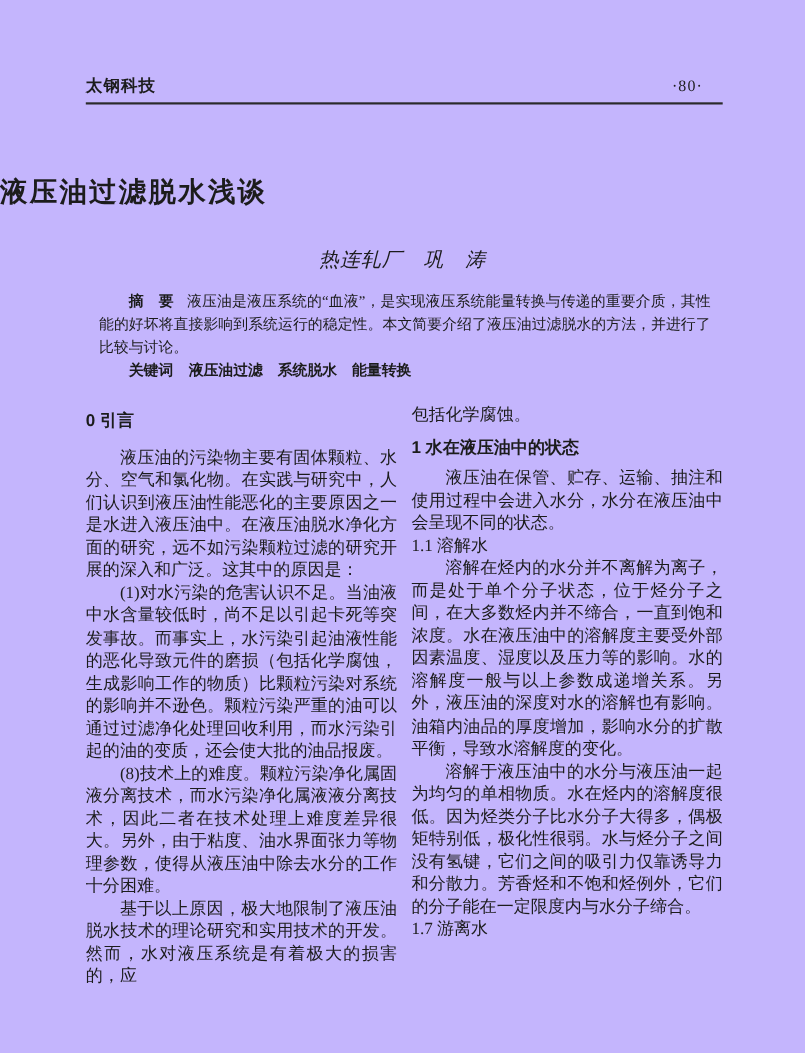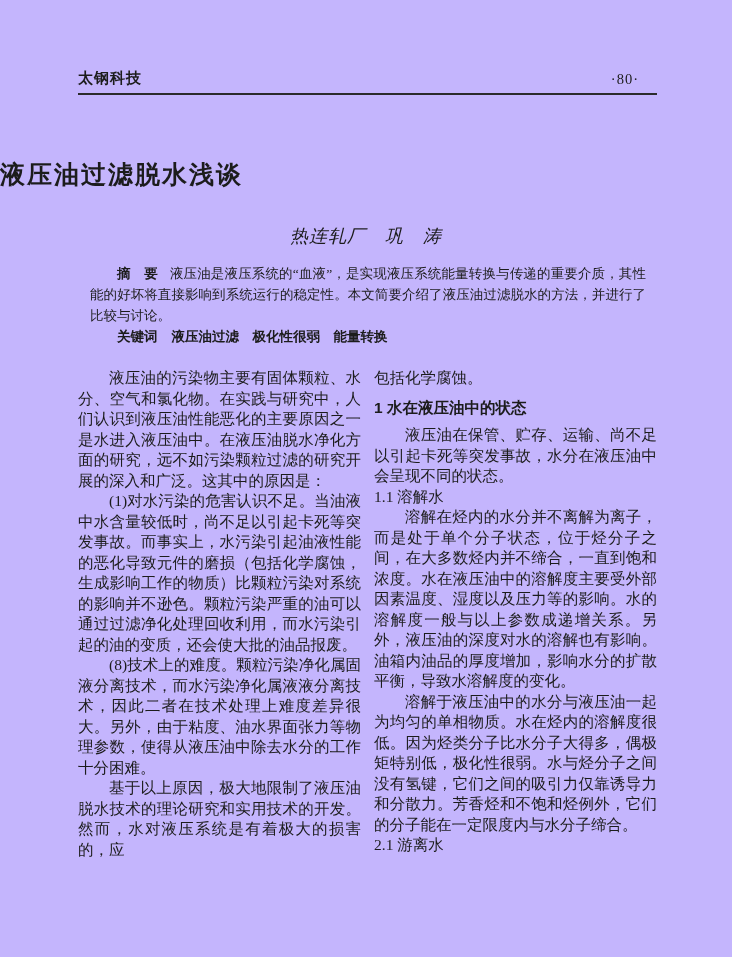--- a/index.html
+++ b/index.html
@@ -86,37 +86,38 @@
   <div class="header">
     <span class="journal">太钢科技</span>
     <span class="pageno">·80·</span>
   </div>
 
   <div class="title">液压油过滤脱水浅谈</div>
   <div class="byline">热连轧厂　巩　涛</div>
 
   <div class="abstract">
     <p class="abs-lead"><b class="abs-label">摘　要</b><span>液压油是液压系统的“血液”，是实现液压系统能量转换与传递的重要介质，其性能的好坏将直接影响到系统运行的稳定性。本文简要介绍了液压油过滤脱水的方法，并进行了比较与讨论。</span></p>
-    <p class="kw"><span class="kw-label">关键词</span><span>液压油过滤　极化性很弱　能量转换</span></p>
+    <p class="kw"><span class="kw-label">关键词</span><span>液压油过滤　系统脱水　能量转换</span></p>
   </div>
 
   <div class="columns">
 
     <div class="col col-left">
+      <h3>0 引言</h3>
       <p>液压油的污染物主要有固体颗粒、水分、空气和氯化物。在实践与研究中，人们认识到液压油性能恶化的主要原因之一是水进入液压油中。在液压油脱水净化方面的研究，远不如污染颗粒过滤的研究开展的深入和广泛。这其中的原因是：</p>
       <p>(1)对水污染的危害认识不足。当油液中水含量较低时，尚不足以引起卡死等突发事故。而事实上，水污染引起油液性能的恶化导致元件的磨损（包括化学腐蚀，生成影响工作的物质）比颗粒污染对系统的影响并不逊色。颗粒污染严重的油可以通过过滤净化处理回收利用，而水污染引起的油的变质，还会使大批的油品报废。</p>
       <p>(8)技术上的难度。颗粒污染净化属固液分离技术，而水污染净化属液液分离技术，因此二者在技术处理上难度差异很大。另外，由于粘度、油水界面张力等物理参数，使得从液压油中除去水分的工作十分困难。</p>
       <p>基于以上原因，极大地限制了液压油脱水技术的理论研究和实用技术的开发。然而，水对液压系统是有着极大的损害的，应</p>
     </div>
 
     <div class="col col-right">
       <p class="flush">包括化学腐蚀。</p>
       <h3>1 水在液压油中的状态</h3>
-      <p>液压油在保管、贮存、运输、尚不足以引起卡死等突发事故，水分在液压油中会呈现不同的状态。</p>
+      <p>液压油在保管、贮存、运输、抽注和使用过程中会进入水分，水分在液压油中会呈现不同的状态。</p>
       <p class="flush">1.1 溶解水</p>
       <p>溶解在烃内的水分并不离解为离子，而是处于单个分子状态，位于烃分子之间，在大多数烃内并不缔合，一直到饱和浓度。水在液压油中的溶解度主要受外部因素温度、湿度以及压力等的影响。水的溶解度一般与以上参数成递增关系。另外，液压油的深度对水的溶解也有影响。油箱内油品的厚度增加，影响水分的扩散平衡，导致水溶解度的变化。</p>
       <p>溶解于液压油中的水分与液压油一起为均匀的单相物质。水在烃内的溶解度很低。因为烃类分子比水分子大得多，偶极矩特别低，极化性很弱。水与烃分子之间没有氢键，它们之间的吸引力仅靠诱导力和分散力。芳香烃和不饱和烃例外，它们的分子能在一定限度内与水分子缔合。</p>
-      <p class="flush">2.1 游离水</p>
+      <p class="flush">1.7 游离水</p>
     </div>
 
   </div>
 
 </div>
 
 </body></html>

